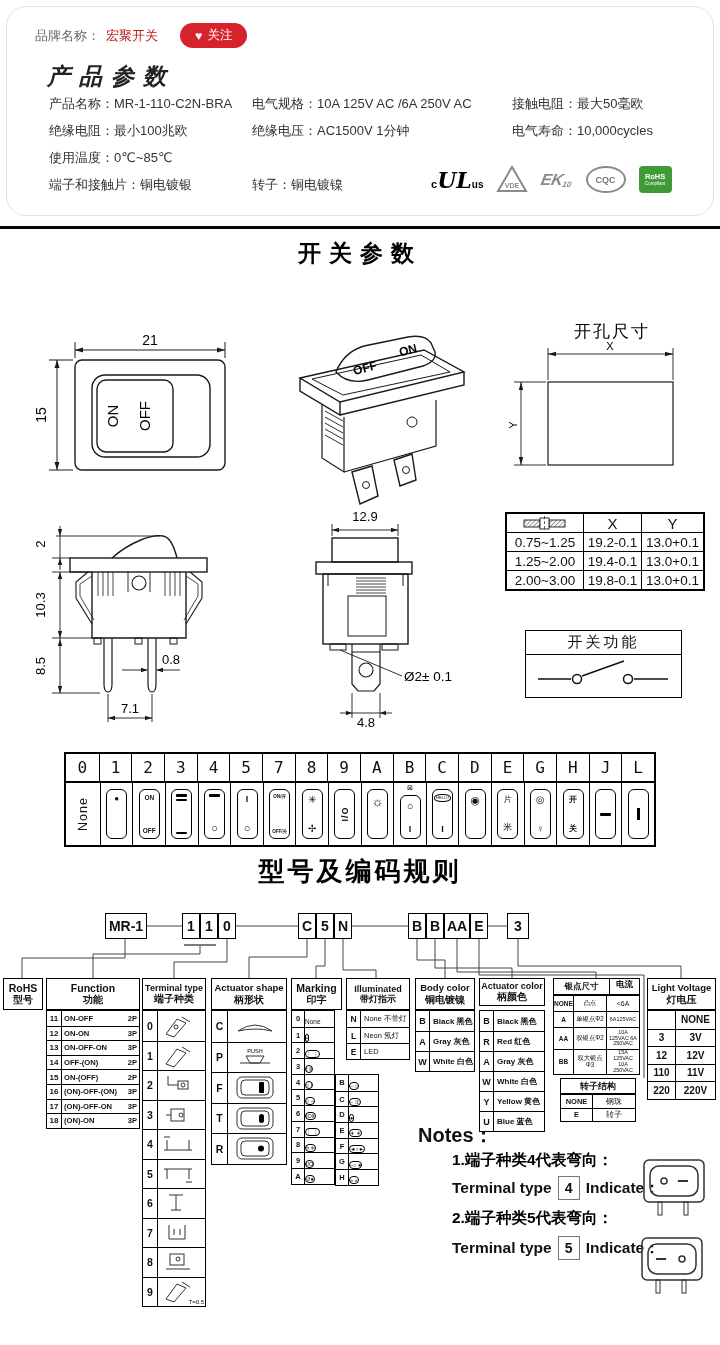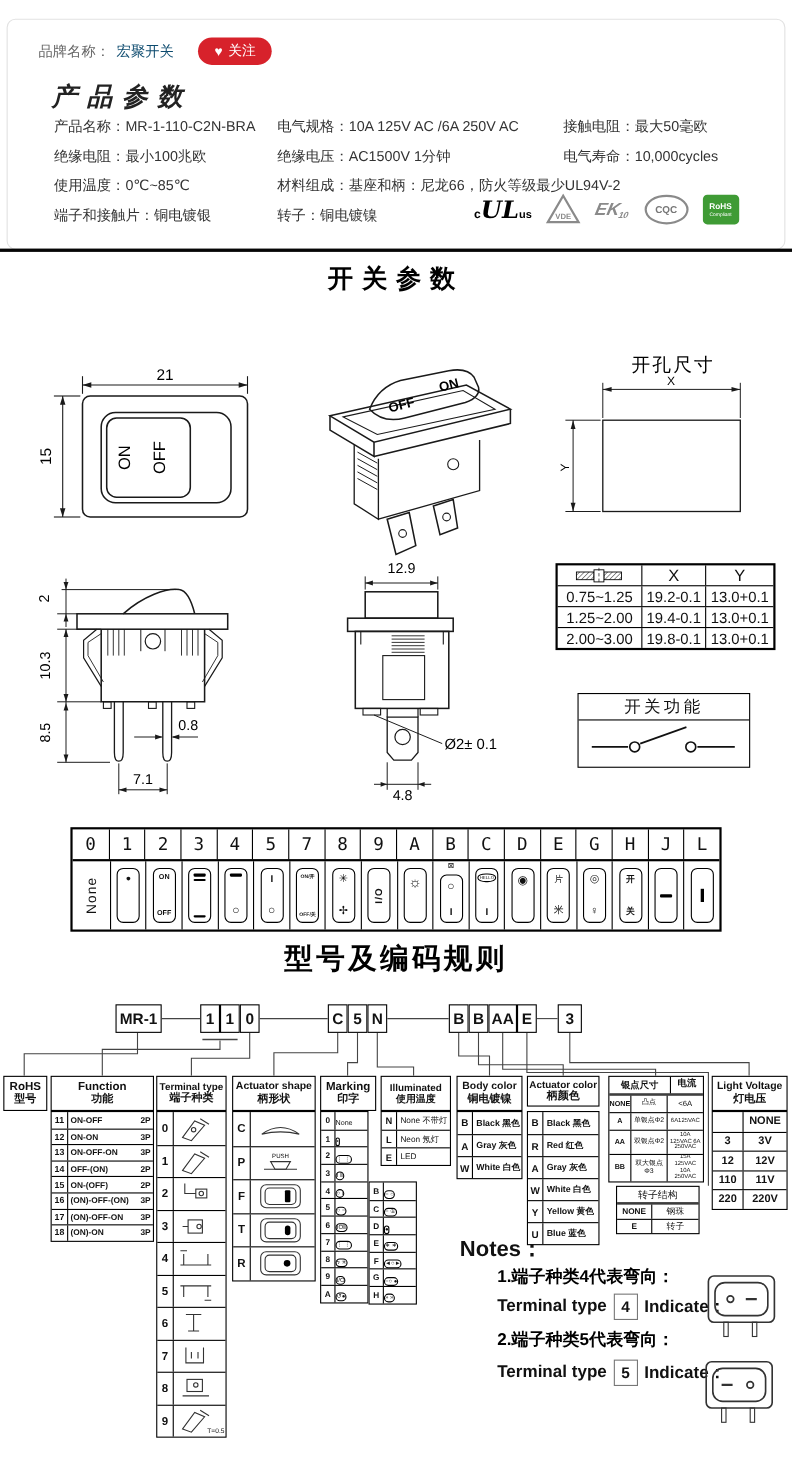--- a/index.html
+++ b/index.html
@@ -1,23 +1,23 @@
 <!DOCTYPE html>
 <html><head>
 <meta charset="utf-8">
 <style>
   html,body{margin:0;padding:0;background:#fff}
   body{width:720px;height:1345px;position:relative;font-family:"Liberation Sans","DejaVu Sans",sans-serif;color:#111}
   .abs{position:absolute}
   #page{position:relative;width:720px;height:1345px;overflow:hidden;background:#fff}
   
-  .card{left:6px;top:17px;width:706px;height:208px;border:1px solid #e2e2e2;border-radius:8px;background:#fff}
+  .card{left:6px;top:6px;width:706px;height:208px;border:1px solid #e2e2e2;border-radius:20px;background:#fff}
   .brandrow{left:28px;top:16px;display:flex;align-items:center;gap:6px;font-size:13px}
   .brand-label{color:#666}
-  .brand-link{color:#0c4a6e;cursor:pointer}
+  .brand-link{color:#b91c1c;cursor:pointer}
   .follow-btn{margin-left:16px;background:#d7222b;color:#fff;border:none;border-radius:14px;padding:4px 15px;font-size:12.5px;display:flex;align-items:center;gap:5px;cursor:pointer}
   .prod-title{left:40px;top:54px;font-family:"DejaVu Serif","Liberation Serif",serif;font-style:italic;font-weight:bold;font-size:23px;letter-spacing:9px;color:#222}
   .param{font-size:13px;color:#333;white-space:nowrap}
   
   .certs{left:424px;top:158px;display:flex;align-items:center;gap:13px}
   .ul-logo{display:flex;align-items:flex-end;color:#000;font-weight:bold}
   .ul-c{font-size:11px}.ul-main{font-size:22px;font-family:"DejaVu Serif",serif;font-style:italic;line-height:20px}.ul-us{font-size:10px}
   .ek-logo{color:#8a8a8a;font-style:italic;font-weight:bold;transform:skewX(-12deg);display:flex;align-items:flex-end}
   .ek-main{font-size:16px}.ek-10{font-size:8px}
   .cqc-logo{width:36px;height:23px;border:2px solid #8a8a8a;border-radius:50%;display:flex;align-items:center;justify-content:center;font-size:9px;font-weight:bold;color:#777}
@@ -89,21 +89,21 @@
   .svh2{flex:1;text-align:center}
   .svrow{display:flex;border-top:1px solid #000;align-items:stretch}
   .svrow:first-of-type{border-top:none}
   .svc{display:flex;align-items:center;justify-content:center;text-align:center;box-sizing:border-box;line-height:1.1}
   .sv1{width:20px;border-right:1px solid #000;font-weight:bold;font-size:6.5px}
   .sv2{width:33px;border-right:1px solid #000;font-size:6.3px;flex-wrap:wrap}
   .sv3{flex:1;font-size:5.4px;flex-wrap:wrap;padding:0 1px}
   .lvrow{height:17.5px;font-size:10px;font-weight:bold}
   .lvrow .ccode{width:28px;font-size:10px}
   .lvval{flex:1;text-align:center}
-  .rotor-head{height:14px;border-bottom:1px solid #000;display:flex;align-items:center;justify-content:center;font-weight:normal;font-size:9px}
+  .rotor-head{height:14px;border-bottom:1px solid #000;display:flex;align-items:center;justify-content:center;font-weight:bold;font-size:9px}
   .rtrow{height:13.5px;font-size:8px}
   .rtrow .ccode{width:32px;font-size:7.5px}
   .rtval{flex:1;text-align:center}
   
   .note-title{font-size:20px;font-weight:bold}
   .note-line{font-size:15.5px;font-weight:bold;color:#000}
   .note-flex{display:flex;align-items:center;gap:6px;font-size:15.5px;font-weight:bold}
   .numbox{border:1.5px solid #777;width:20px;height:22px;display:flex;align-items:center;justify-content:center;font-size:14px}
 </style>
 </head>
@@ -122,21 +122,20 @@
     </div>
     <div class="abs prod-title">产品参数</div>
 
     <div class="abs param" style="left:42px;top:88px">产品名称：MR-1-110-C2N-BRA</div>
     <div class="abs param" style="left:245px;top:88px">电气规格：10A 125V AC /6A 250V AC</div>
     <div class="abs param" style="left:505px;top:88px">接触电阻：最大50毫欧</div>
     <div class="abs param" style="left:42px;top:115px">绝缘电阻：最小100兆欧</div>
     <div class="abs param" style="left:245px;top:115px">绝缘电压：AC1500V 1分钟</div>
     <div class="abs param" style="left:505px;top:115px">电气寿命：10,000cycles</div>
     <div class="abs param" style="left:42px;top:142px">使用温度：0℃~85℃</div>
-    <div class="abs param" style="left:245px;top:142px">材料组成：基座和柄：尼龙66，防火等级最少UL94V-2</div>
     <div class="abs param" style="left:42px;top:169px">端子和接触片：铜电镀银</div>
     <div class="abs param" style="left:245px;top:169px">转子：铜电镀镍</div>
 
     <div class="abs certs">
       <div class="ul-logo">
         <span class="ul-c">c</span>
           <span class="ul-main">UL</span>
           <span class="ul-us">us</span>
       </div>
       <svg width="32" height="29">
@@ -536,21 +535,21 @@
   <div class="chead" style="left:211px;top:978px;width:76px;height:32px">
     <span class="en" style="font-size:9.5px">Actuator shape</span>
       <span class="zh">柄形状</span>
   </div>
   <div class="chead" style="left:291px;top:978px;width:51px;height:32px">
     <span class="en">Marking</span>
       <span class="zh">印字</span>
   </div>
   <div class="chead" style="left:346px;top:978px;width:64px;height:32px">
     <span class="en" style="font-size:9px">Illuminated</span>
-      <span class="zh" style="font-size:9px">使用温度</span>
+      <span class="zh" style="font-size:9px">带灯指示</span>
   </div>
   <div class="chead" style="left:415px;top:978px;width:60px;height:32px">
     <span class="en" style="font-size:9.5px">Body color</span>
       <span class="zh">铜电镀镍</span>
   </div>
   <div class="chead" style="left:479px;top:978px;width:66px;height:28px">
     <span class="en" style="font-size:9px">Actuator color</span>
       <span class="zh">柄颜色</span>
   </div>
   <div class="chead" style="left:647px;top:978px;width:69px;height:32px">

